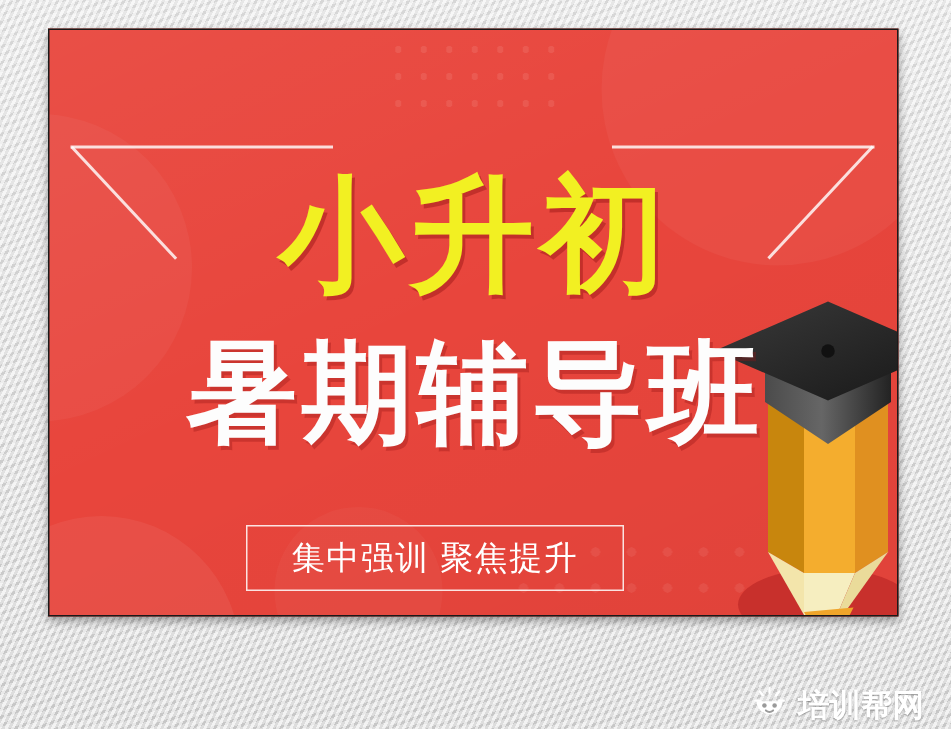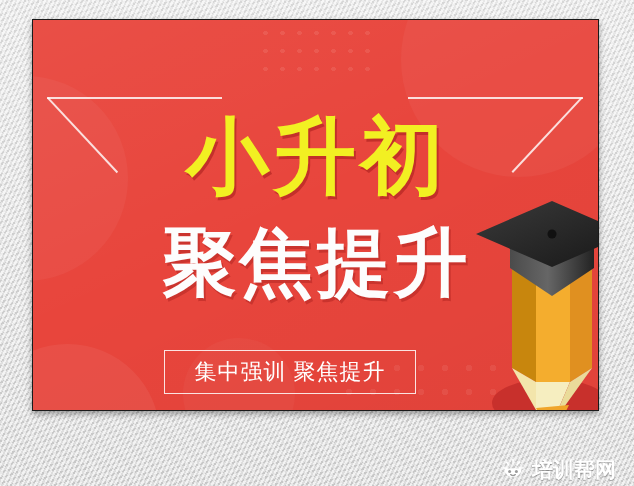--- a/index.html
+++ b/index.html
@@ -186,21 +186,21 @@
 
         <path d="M40,35 L124,35 L124,72 L82,100 L40,72 Z" fill="url(#gCapBody)"></path>
 
         <polygon points="82,5 158,38 82,71 6,38" fill="url(#gCapTop)"></polygon>
         <circle cx="82" cy="38" r="4.5" fill="#111"></circle>
       </svg>
     </div>
 
     <div id="headline-wrap">
       <div id="title-main">小升初</div>
-      <div id="title-sub">聚焦提升</div>
+      <div id="title-sub">暑期辅导班</div>
     </div>
 
     <div id="tagline-box-outer">
       <div id="tagline-box"></div>
       <div id="tagline-text">集中强训 聚焦提升</div>
     </div>
 
     <div id="chevron">
       <svg width="60" height="34" viewBox="0 0 60 34" xmlns="http://www.w3.org/2000/svg">
         <polyline points="6,6 30,30 54,6" fill="none" stroke="#ffffff" stroke-width="2.2"></polyline>

